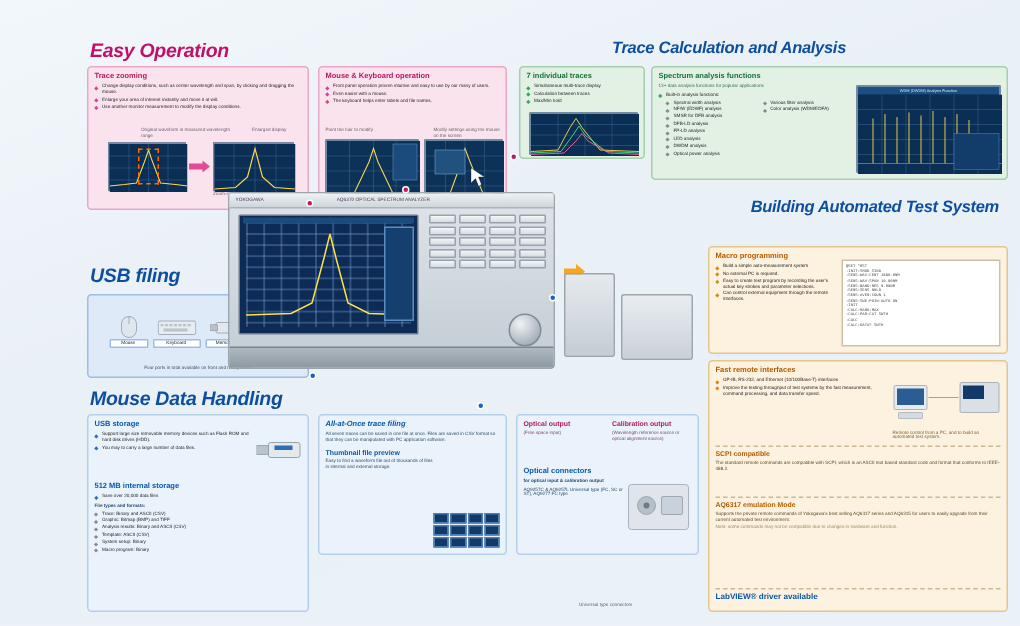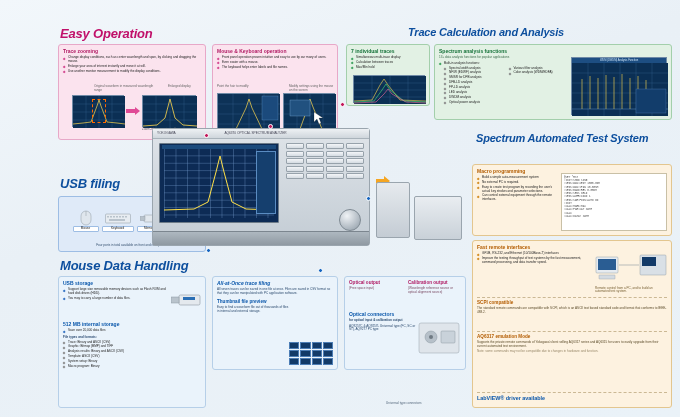--- a/index.html
+++ b/index.html
@@ -14,21 +14,21 @@
     position: relative;
   }
   .page {
     position:absolute; inset:0;
     background: linear-gradient(160deg,#f2f7fb 0%, #e9f0f6 40%, #eaf2f8 100%);
   }
   .sect-title {
     font-style: italic; font-weight: bold; letter-spacing:-0.2px;
   }
   .hdr-pink  { color:#c0106a; }
-  .hdr-blue  { color:#0d4f9e; }
+  .hdr-blue  { color:#0d4f9e;text-align:right; }
 
   .box {
     position:absolute; border-radius:3px; padding:3px 4px;
   }
   .box-pink   { background:#fbe3ee; border:0.5px solid #e7a8c8; }
   .box-blue   { background:#dfeaf8; border:0.5px solid #9dbde4; }
   .box-green  { background:#e2f1e4; border:0.5px solid #a3cfab; }
   .box-cream  { background:#fdf2e0; border:0.5px solid #e3c68f; }
   .box-ltblue { background:#eaf3fb; border:0.5px solid #b6cfe8; }
 
@@ -389,21 +389,21 @@
   <svg style="position:absolute;left:376px;top:176px;" width="14" height="10">
     <polygon points="0,3 8,3 8,0 14,5 8,10 8,7 0,7" fill="#f5a623"></polygon>
   </svg>
   <svg style="position:absolute;left:388px;top:196px;" width="12" height="10">
     <polygon points="0,3 7,3 7,0 12,5 7,10 7,7 0,7" fill="#f5a623"></polygon>
   </svg>
 
   <div class="hw" style="left:376px;top:182px;width:34px;height:56px;background:linear-gradient(180deg,#e6eaee,#c4ccd4);border:0.5px solid #9aa5ae;"></div>
   <div class="hw" style="left:414px;top:196px;width:48px;height:44px;background:linear-gradient(180deg,#e9edf1,#c9d1d8);border:0.5px solid #9aa5ae;"></div>
 
-  <div class="sect-title hdr-blue" style="position:absolute;left:476px;top:133px;font-size:11px;line-height:1.05;width:190px;">Spectrum Automated Test System</div>
+  <div class="sect-title hdr-blue" style="position:absolute;left:476px;top:133px;font-size:11px;line-height:1.05;width:190px;">Building Automated Test System</div>
 
   <div class="box box-cream" style="left:472px;top:164px;width:200px;height:72px;">
     <div class="box-title t-orange">Macro programming</div>
     <ul class="bul orange tiny" style="width:82px;">
       <li>Build a simple auto-measurement system</li>
       <li>No external PC is required.</li>
       <li>Easy to create test program by recording the user's actual key strokes and parameter selections.</li>
       <li>Can control external equipment through the remote interfaces.</li>
     </ul>
     <div class="codebox" style="position:absolute;right:4px;top:8px;width:106px;height:58px;">

